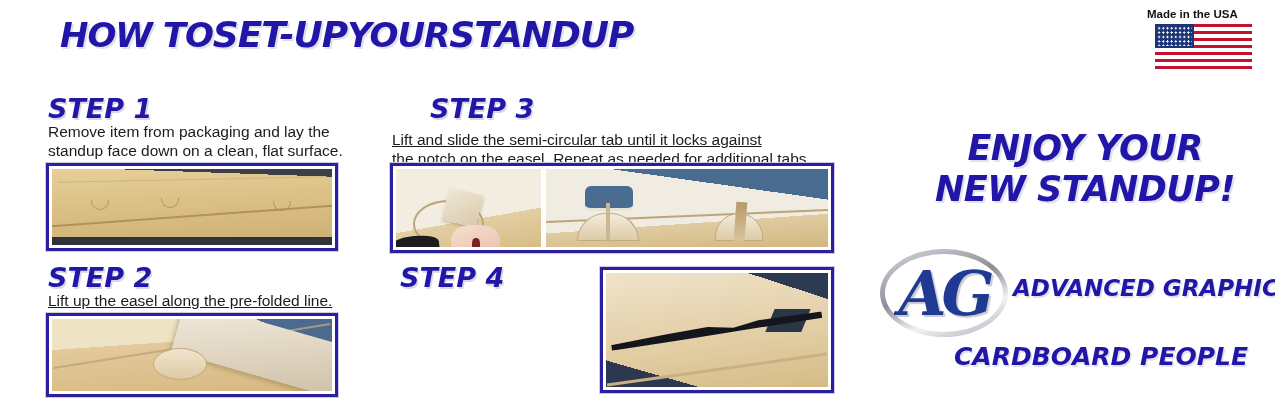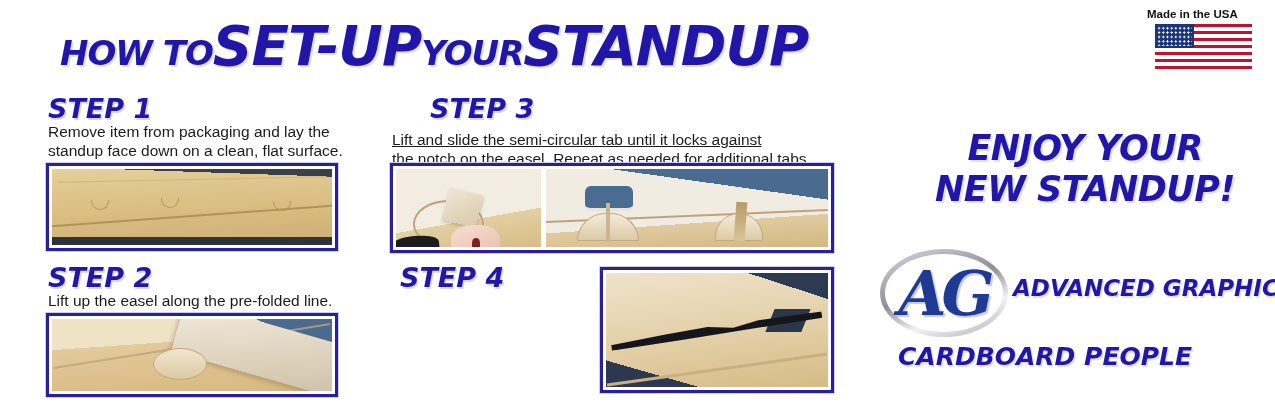--- a/index.html
+++ b/index.html
@@ -12,21 +12,21 @@
 
   
   .headline{
     position:absolute;left:60px;top:14px;white-space:nowrap;
     color:#2116a8;font-style:italic;font-weight:bold;
     font-family:"DejaVu Sans",sans-serif;
     text-shadow:2px 2px 0 rgba(200,200,215,.55);
     letter-spacing:-1px;
   }
   .h-sm{font-size:34px;}
-  .h-lg{font-size:55px;text-align:center;}
+  .h-lg{font-size:36px;text-align:center;}
   .headline span{display:inline-block;vertical-align:baseline;}
 
   
   .step-head{
     position:absolute;color:#2116a8;font-weight:bold;font-style:italic;
     font-size:27px;font-family:"DejaVu Sans",sans-serif;letter-spacing:0px;
     text-shadow:1.5px 1.5px 0 rgba(190,190,205,.6);white-space:nowrap;
   }
   .step-body{
     position:absolute;color:#1b1b1b;font-size:15.5px;line-height:19px;
@@ -138,21 +138,21 @@
       background:linear-gradient(160deg,#d9d9e0,#8e8e98 45%,#f2f2f5 70%,#a9a9b4);
       padding:5px;box-sizing:border-box;}
   .logo .ring-in{width:100%;height:100%;border-radius:50%;background:#fff;}
   .logo .ag{position:absolute;inset:0;display:flex;align-items:center;justify-content:center;
       color:#1f3a93;font-family:"DejaVu Serif",serif;font-style:italic;font-weight:bold;
       font-size:62px;letter-spacing:-5px;text-shadow:2px 2px 1px rgba(150,150,165,.5);}
 
   .brand{position:absolute;left:1013px;top:275px;color:#2116a8;font-weight:bold;
       font-style:italic;font-size:23px;font-family:"DejaVu Sans",sans-serif;white-space:nowrap;
       text-shadow:1.5px 1.5px 0 rgba(195,195,212,.5);}
-  .tagline{position:absolute;left:898px;top:342px;color:#2116a8;font-weight:bold;
+  .tagline{position:absolute;left:954px;top:342px;color:#2116a8;font-weight:bold;
       font-style:italic;font-size:25px;font-family:"DejaVu Sans",sans-serif;white-space:nowrap;
       text-shadow:1.5px 1.5px 0 rgba(195,195,212,.5);}
 </style>
 </head>
 <body>
 
 <div class="stage">
 
   <div class="headline">
     <span class="h-sm">HOW TO</span><span class="h-lg">SET-UP</span><span class="h-sm">YOUR</span><span class="h-lg">STANDUP</span>
@@ -175,21 +175,21 @@
     <div class="inner">
       <div class="ph p1">
         <div class="nub" style="left:14%;top:41%;"></div>
         <div class="nub" style="left:39%;top:38%;"></div>
         <div class="nub" style="left:79%;top:42%;"></div>
       </div>
     </div>
   </div>
 
   <div class="step-head" style="left:48px;top:262px;">STEP 2</div>
-  <div class="step-body" style="left:48px;top:291px;width:310px;">Lift up the easel along the pre-folded line.</div>
+  <div class="step-body" style="left:48px;top:291px;width:310px;text-decoration:underline;">Lift up the easel along the pre-folded line.</div>
   <div class="frame" style="left:46px;top:313px;width:292px;height:84px;">
     <div class="inner">
       <div class="ph p2">
         <div class="seam"></div>
         <div class="flap"></div>
         <div class="oval"></div>
       </div>
     </div>
   </div>
 

